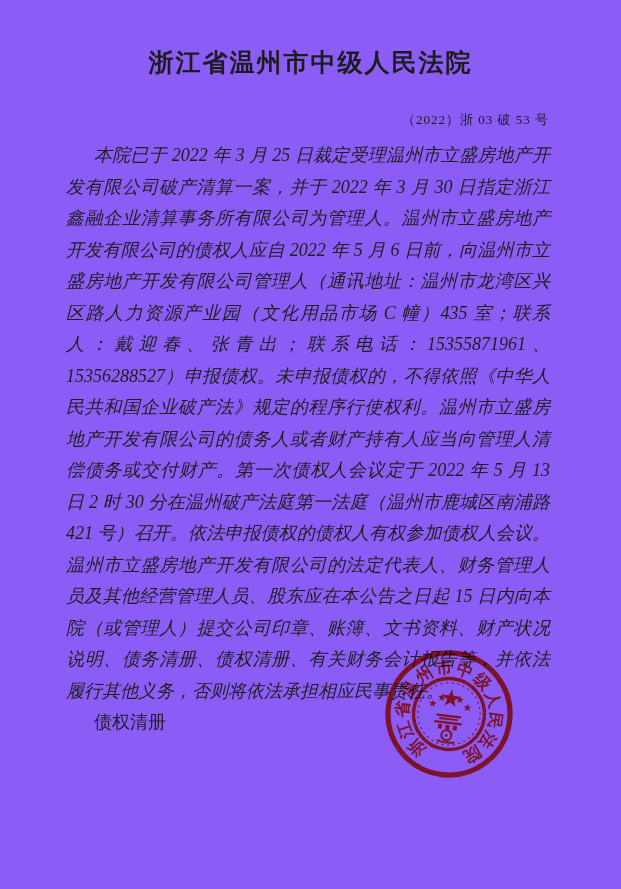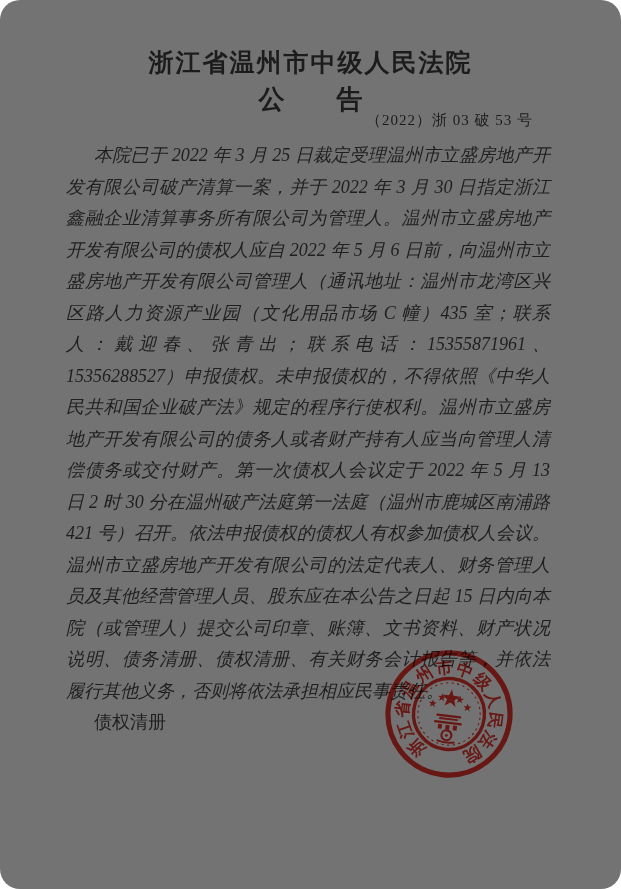--- a/index.html
+++ b/index.html
@@ -4,38 +4,38 @@
 <style>
   html, body { margin: 0; padding: 0; }
   body {
     width: 621px; height: 889px;
     background: #ffffff;
     font-family: "Liberation Serif", "DejaVu Serif", serif;
     color: #222222;
     position: relative;
     overflow: hidden;
   }
-  .page { position: absolute; inset: 0; background: #737373; border-radius: 20px; }
+  .page { position: absolute; inset: 0; background: #8b5cf6; }
 
   .court-name {
     position: absolute; top: 46px; left: 0; width: 100%;
     text-align: center;
     font-size: 25px; font-weight: 700;
     letter-spacing: 2px;
     color: #1c1c1c;
   }
   .doc-title {
     position: absolute; top: 82px; left: 0; width: 100%;
     text-align: center;
     font-size: 26px; font-weight: 700;
     color: #1c1c1c;
   }
   .case-number {
-    position: absolute; top: 111px; right: 88px;
-    font-size: 15px;
+    position: absolute; top: 111px; right: 72px;
+    font-size: 13px;
     color: #1c1c1c;
     letter-spacing: 1px;
     margin-left: 44px;
   }
   .content {
     position: absolute; top: 140px; left: 66px; width: 484px;
     font-size: 18px; line-height: 31.5px;
     color: #1f1f1f;
   }
   .content p { margin: 0; }
@@ -69,21 +69,20 @@
     dominant-baseline: central;
   }
 </style>
 </head>
 <body>
 
 <div class="page">
 
   <div class="court-name">浙江省温州市中级人民法院</div>
 
-  <div class="doc-title">公　　告</div>
 
   <div class="case-number">（2022）浙 03 破 53 号</div>
 
   <div class="content">
     <p class="para">本院已于 2022 年 3 月 25 日裁定受理温州市立盛房地产开发有限公司破产清算一案，并于 2022 年 3 月 30 日指定浙江鑫融企业清算事务所有限公司为管理人。温州市立盛房地产开发有限公司的债权人应自 2022 年 5 月 6 日前，向温州市立盛房地产开发有限公司管理人（通讯地址：温州市龙湾区兴区路人力资源产业园（文化用品市场 C 幢）435 室；联系人：戴迎春、张青出；联系电话：15355871961、15356288527）申报债权。未申报债权的，不得依照《中华人民共和国企业破产法》规定的程序行使权利。温州市立盛房地产开发有限公司的债务人或者财产持有人应当向管理人清偿债务或交付财产。第一次债权人会议定于 2022 年 5 月 13 日 2 时 30 分在温州破产法庭第一法庭（温州市鹿城区南浦路 421 号）召开。依法申报债权的债权人有权参加债权人会议。温州市立盛房地产开发有限公司的法定代表人、财务管理人员及其他经营管理人员、股东应在本公告之日起 15 日内向本院（或管理人）提交公司印章、账簿、文书资料、财产状况说明、债务清册、债权清册、有关财务会计报告等，并依法履行其他义务，否则将依法承担相应民事责任。</p>
     <p class="closing">债权清册</p>
   </div>
 
   <div class="seal">
     <svg viewBox="-69 -69 138 138" xmlns="http://www.w3.org/2000/svg">

